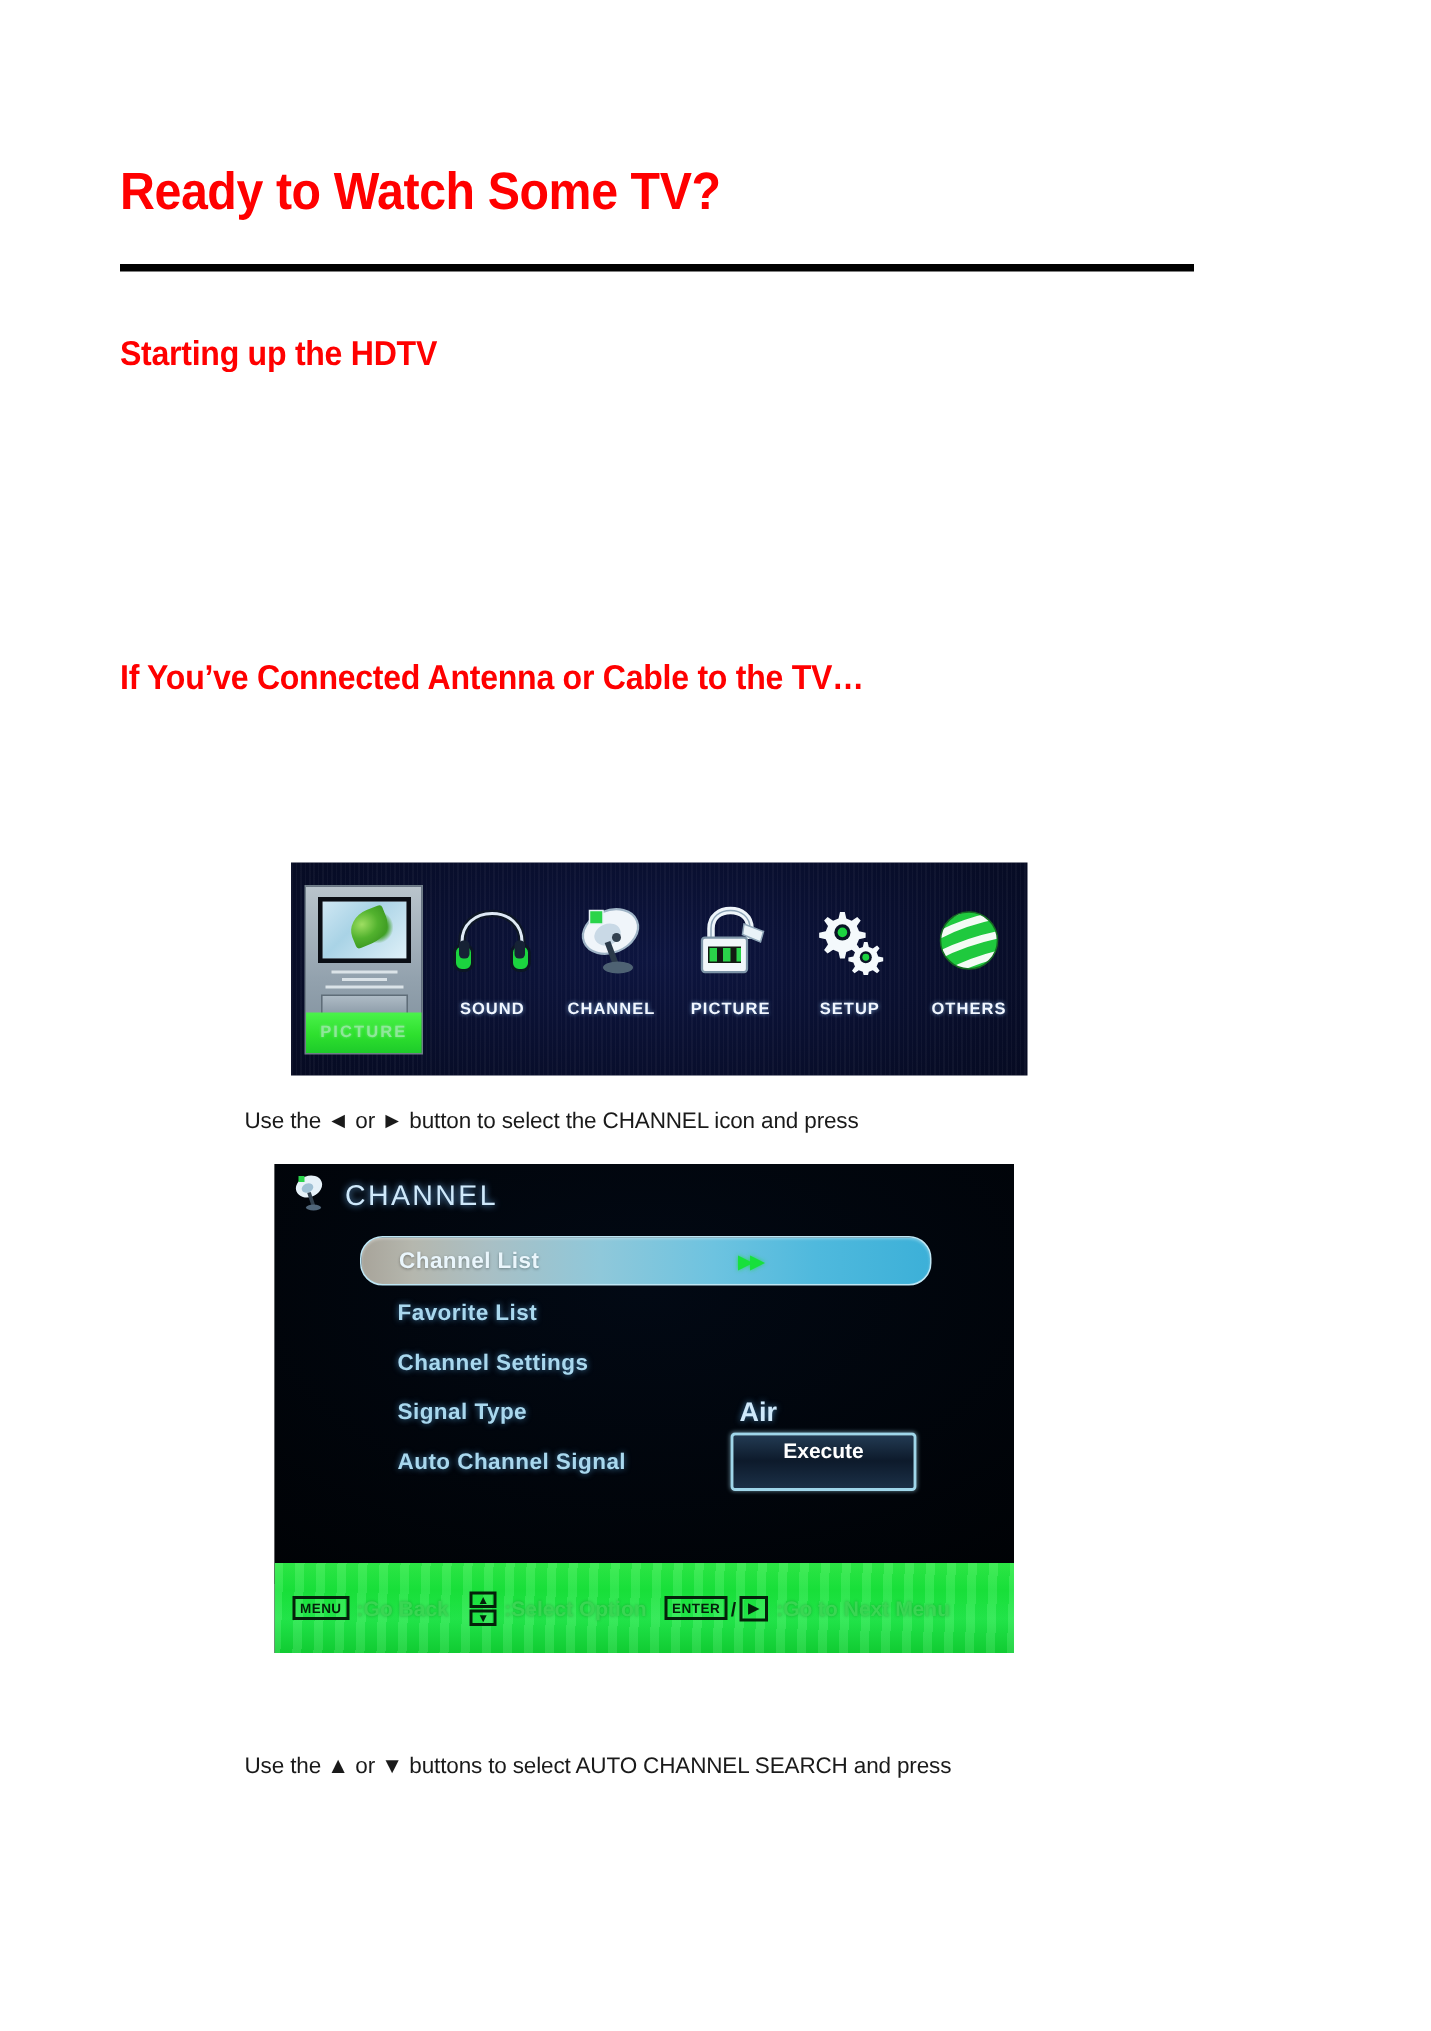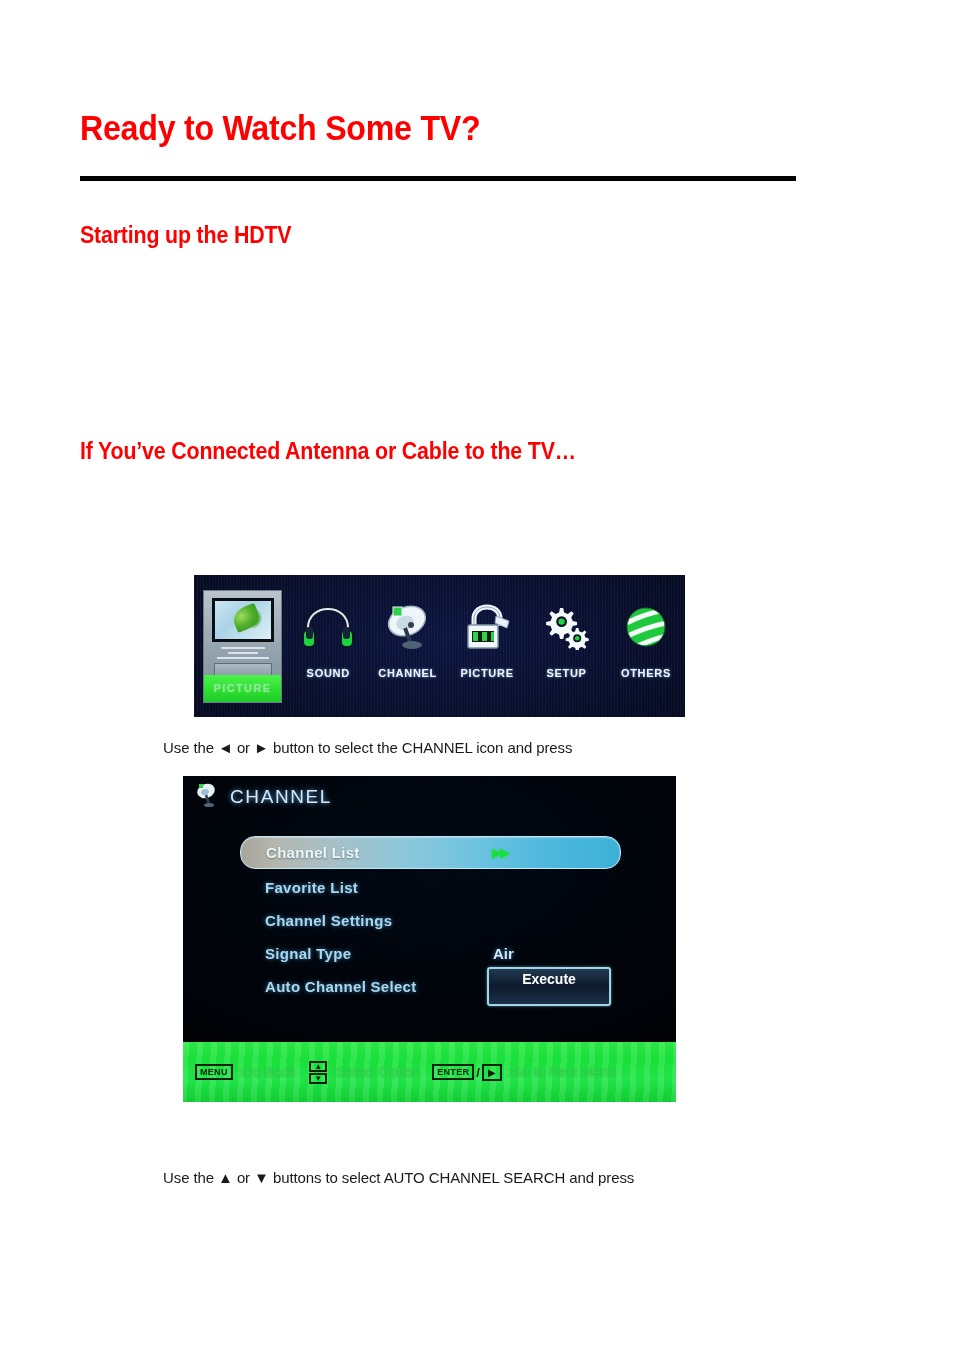--- a/index.html
+++ b/index.html
@@ -247,26 +247,26 @@
     color: #a9d8ee;
     font-size: 15px;
     font-weight: bold;
     letter-spacing: .3px;
     text-shadow: 0 0 4px rgba(90,170,230,.7);
   }
   .ch-row-value {
     position: absolute;
     left: 310px;
     color: #cfe9fb;
-    font-size: 15px;
+    font-size: 18px;
     font-weight: bold;
     text-shadow: 0 0 4px rgba(90,170,230,.7);
   }
   .ch-row.selected {
-    margin: 16px 0 0 57px;
+    margin: 4px 0 0 57px;
     width: 379px;
     height: 31px;
     border: 1px solid #bfe7f5;
     border-radius: 15px;
     background: linear-gradient(
       90deg,
       #a8a49a 0%,
       #b5b7ae 9%,
       #a9bfc4 22%,
       #8fc8da 42%,
@@ -338,21 +338,21 @@
     letter-spacing: .3px;
     background: transparent;
     line-height: 11px;
     margin-left: 12px;
     position: relative;
     z-index: 2;
   }
   .foot-text {
     color: #3ad653;
     font-size: 14px;
-    font-weight: normal;
+    font-weight: bold;
     margin-left: 5px;
     text-shadow: 0 0 2px rgba(0,90,20,.35);
     position: relative;
     z-index: 2;
     white-space: nowrap;
   }
   .updown {
     margin-left: 14px;
     display: flex;
     flex-direction: column;
@@ -557,21 +557,21 @@
       <div class="ch-row">
         <span class="ch-row-label">Channel Settings</span>
       </div>
 
       <div class="ch-row">
         <span class="ch-row-label">Signal Type</span>
         <span class="ch-row-value">Air</span>
       </div>
 
       <div class="ch-row">
-        <span class="ch-row-label">Auto Channel Select</span>
+        <span class="ch-row-label">Auto Channel Signal</span>
         <span class="btn-execute">Execute</span>
       </div>
 
     </div>
 
     <div class="ch-footer">
       <span class="key-box">MENU</span>
       <span class="foot-text">:Go Back</span>
 
       <span class="updown">

